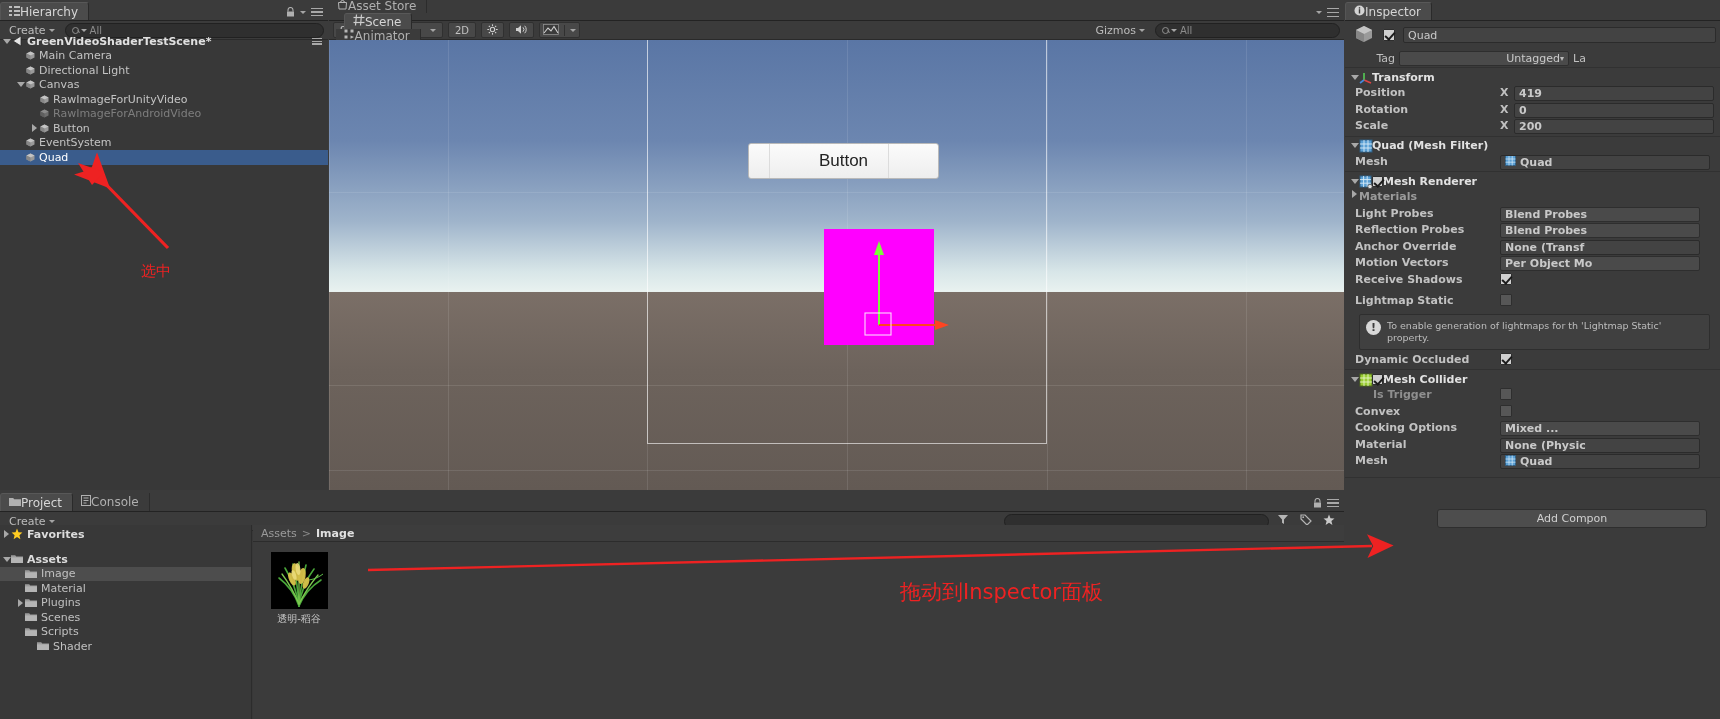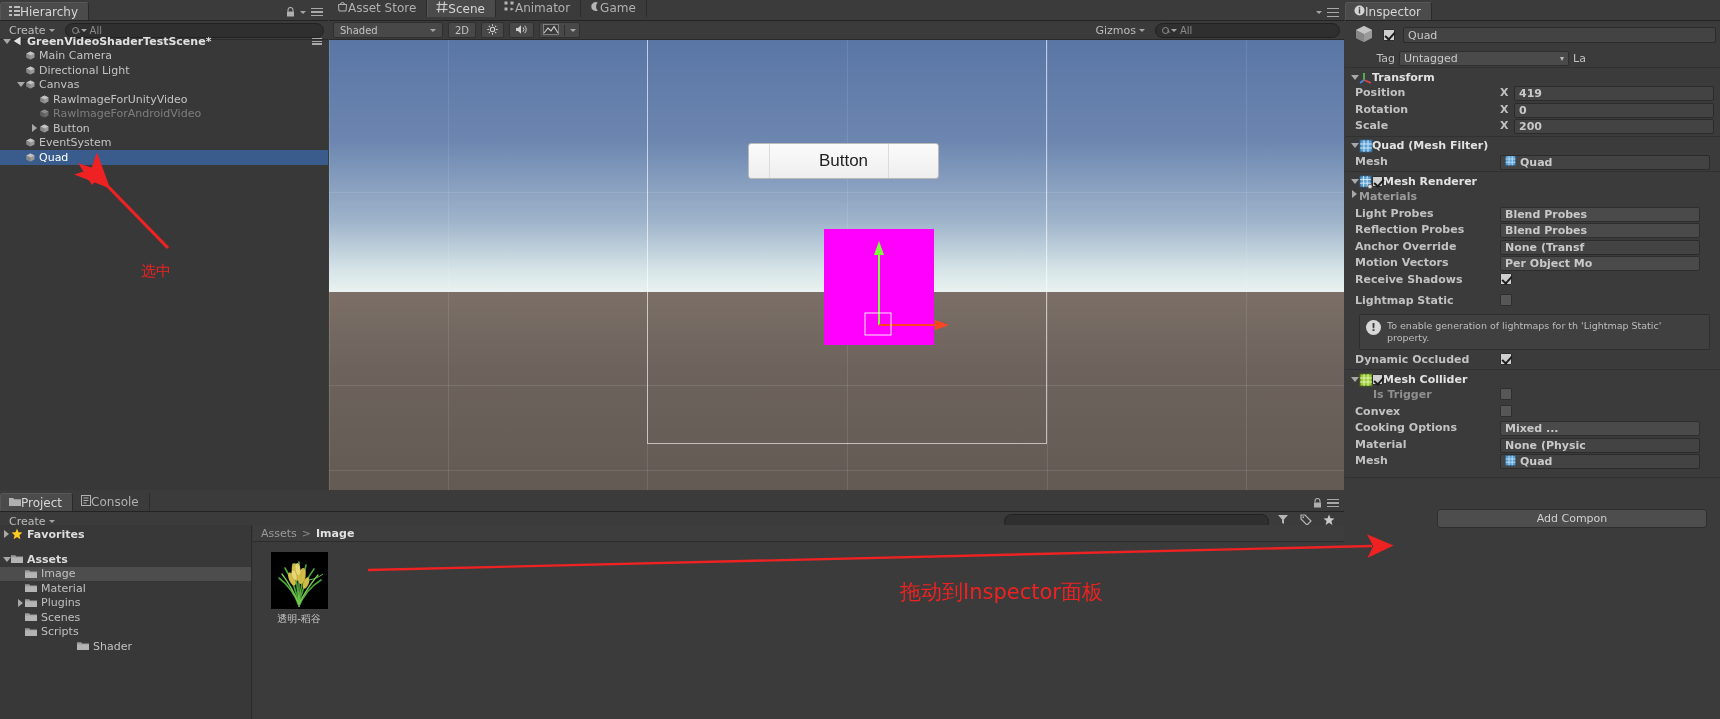--- a/index.html
+++ b/index.html
@@ -323,21 +323,21 @@
                 <polygon points="3,7 11,11 11,19 3,15" fill="#868686"></polygon>
               </svg></span>
             <span>Quad</span>
           </div>
         </div>
     </div>
   </div>
 
   <div class="panel" id="sceneview">
     <div class="tabbar">
-      <div id="scene-tabs" style="display:flex;align-items:flex-start;height:21px;">
+      <div id="scene-tabs" style="display:flex;align-items:center;height:21px;flex-direction:column;">
           <div class="tab">
             <span><svg width="11" height="11" viewBox="0 0 11 11">
                 <path d="M1.5 3.5h8L9 10H2z" fill="none" stroke="#b5b5b5" stroke-width="1"></path>
                 <path d="M3.5 3.5a2 2 0 0 1 4 0" fill="none" stroke="#b5b5b5" stroke-width="1"></path>
               </svg></span>
             <span>Asset Store</span>
           </div>
           <div class="tab active">
             <span><svg width="12" height="12" viewBox="0 0 12 12">
                 <g stroke="#cccccc" stroke-width="1.2">
@@ -588,21 +588,21 @@
             <span>Scenes</span>
           </div>
           <div class="prow" style="padding-left: 16px;">
             <span class="tri"></span>
             <span class="folder"><svg width="12" height="10" viewBox="0 0 12 10">
                 <path d="M0 1.2h4.2l1 1.2H12V9H0z" fill="#9b9b9b"></path>
                 <path d="M0 3.4h12V9H0z" fill="#b4b4b4"></path>
               </svg></span>
             <span>Scripts</span>
           </div>
-          <div class="prow" style="padding-left: 28px; margin-left: 40px;">
+          <div class="prow" style="padding-left: 28px;">
             <span class="tri"></span>
             <span class="folder"><svg width="12" height="10" viewBox="0 0 12 10">
                 <path d="M0 1.2h4.2l1 1.2H12V9H0z" fill="#9b9b9b"></path>
                 <path d="M0 3.4h12V9H0z" fill="#b4b4b4"></path>
               </svg></span>
             <span>Shader</span>
           </div>
         </div>
     </div>
 
@@ -670,21 +670,21 @@
               <polygon points="11,3 19,7 11,11 3,7" fill="#c4c4c4"></polygon>
               <polygon points="3,7 11,11 11,19 3,15" fill="#868686"></polygon>
             </svg>
         </span>
         <span class="chk on"></span>
         <span class="ifield" style="flex:1;margin-right:4px;height:16px;">Quad</span>
       </div>
 
       <div style="display:flex;align-items:center;height:18px;padding-left:8px;gap:4px;">
         <span style="width:42px;text-align:right;color:#c0c0c0;">Tag</span>
-        <span class="ifield pop" style="width:170px;justify-content:space-between;">
+        <span class="ifield pop" style="width:170px;justify-content:flex-end;">
           <span>Untagged</span>
           <span style="font-size:8px;color:#bbb">▾</span>
         </span>
         <span style="color:#c0c0c0">La</span>
       </div>
 
       <div class="comp-header">
         <span class="tri down">
             <i></i>
           </span>

